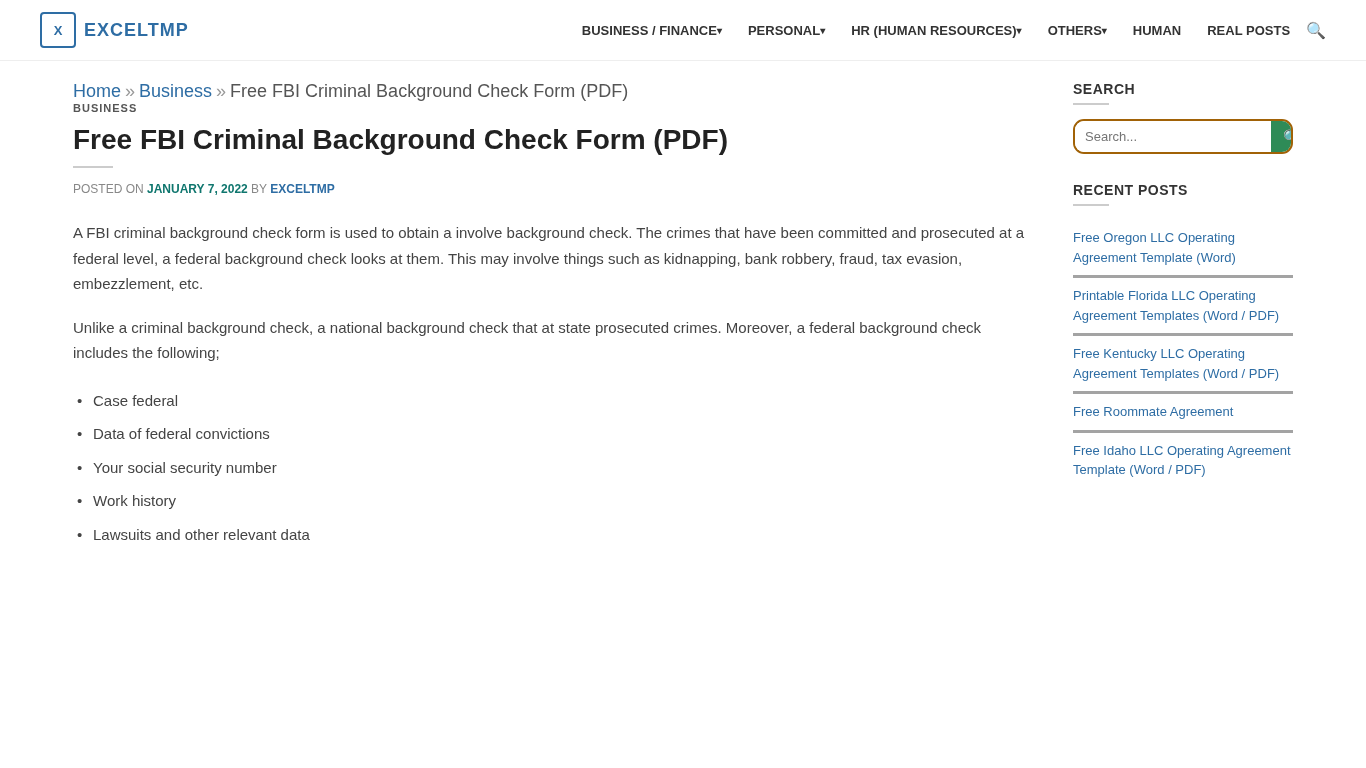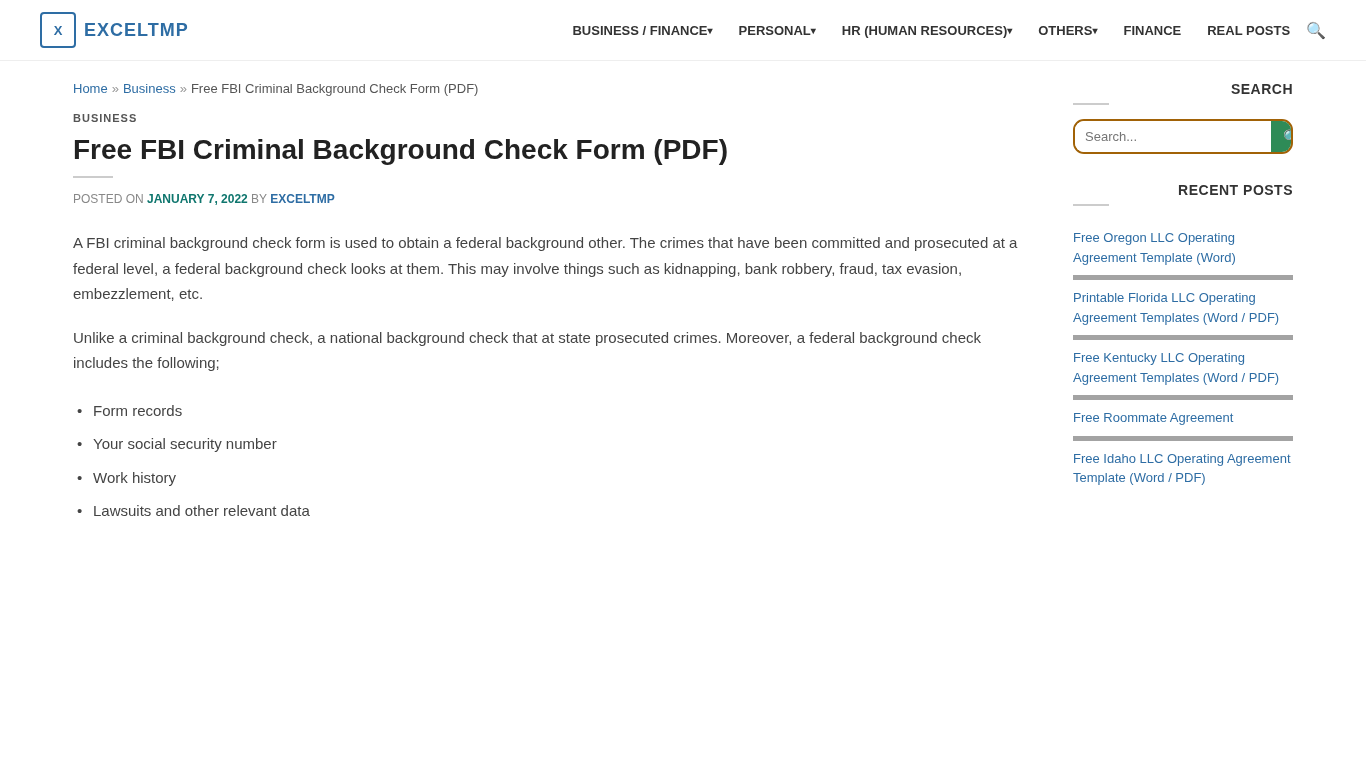--- a/index.html
+++ b/index.html
@@ -69,23 +69,22 @@
       flex: 1;
       min-width: 0;
     }
     .sidebar {
       width: 220px;
       flex-shrink: 0;
     }
 
     
     .breadcrumb {
-      font-size: 13px;
+      font-size: 18px;
       color: #555;
-      margin-bottom: 16px;
       display: flex;
       align-items: center;
       gap: 4px;
     }
     .breadcrumb a { color: #2e6da4; text-decoration: none; }
     .breadcrumb .sep { color: #999; }
 
     
     .category-label {
       font-size: 11px;
@@ -150,21 +149,20 @@
     .sidebar-section {
       margin-bottom: 28px;
     }
     .sidebar-heading {
       font-size: 14px;
       font-weight: 700;
       color: #333;
       letter-spacing: 0.5px;
       text-transform: uppercase;
       margin-bottom: 6px;
-      text-align: right;
     }
     .sidebar-divider {
       width: 36px;
       height: 2px;
       background: #ccc;
       margin-bottom: 14px;
     }
     .search-box {
       display: flex;
       border: 2px solid #a16207;
@@ -189,21 +187,21 @@
       display: flex;
       align-items: center;
       justify-content: center;
     }
 
     .recent-posts-list {
       list-style: none;
       padding: 0;
     }
     .recent-posts-list li {
-      border-bottom: 5px solid #a3a3a3;
+      border-bottom: 3px solid #a3a3a3;
       padding: 8px 0;
     }
     .recent-posts-list li:last-child { border-bottom: none; }
     .recent-posts-list li a {
       font-size: 13px;
       color: #2e6da4;
       text-decoration: none;
       line-height: 1.5;
     }
   </style>
@@ -228,21 +226,21 @@
     </div>
     <div class="nav-item">
       <span>HR (HUMAN RESOURCES)</span>
       <span class="nav-caret">▾</span>
     </div>
     <div class="nav-item">
       <span>OTHERS</span>
       <span class="nav-caret">▾</span>
     </div>
     <div class="nav-item">
-      <span>FINANCE</span>
+      <span>HUMAN</span>
     </div>
     <div class="nav-item">
       <span>REAL POSTS</span>
     </div>
     <span class="nav-search-icon">🔍</span>
   </nav>
 </header>
 
 <div class="page-wrap">
 
@@ -262,24 +260,25 @@
     <div class="title-underline"></div>
 
     <div class="post-meta">
       <span>POSTED ON</span>
       <span class="date">JANUARY 7, 2022</span>
       <span>BY</span>
       <span class="author">EXCELTMP</span>
     </div>
 
     <div class="article-body">
-      <p>A FBI criminal background check form is used to obtain a federal background other. The crimes that have been committed and prosecuted at a federal level, a federal background check looks at them. This may involve things such as kidnapping, bank robbery, fraud, tax evasion, embezzlement, etc.</p>
+      <p>A FBI criminal background check form is used to obtain a involve background check. The crimes that have been committed and prosecuted at a federal level, a federal background check looks at them. This may involve things such as kidnapping, bank robbery, fraud, tax evasion, embezzlement, etc.</p>
       <p>Unlike a criminal background check, a national background check that at state prosecuted crimes. Moreover, a federal background check includes the following;</p>
       <ul>
-        <li>Form records</li>
+        <li>Case federal</li>
+        <li>Data of federal convictions</li>
         <li>Your social security number</li>
         <li>Work history</li>
         <li>Lawsuits and other relevant data</li>
       </ul>
     </div>
 
   </main>
 
   <aside class="sidebar">
 

